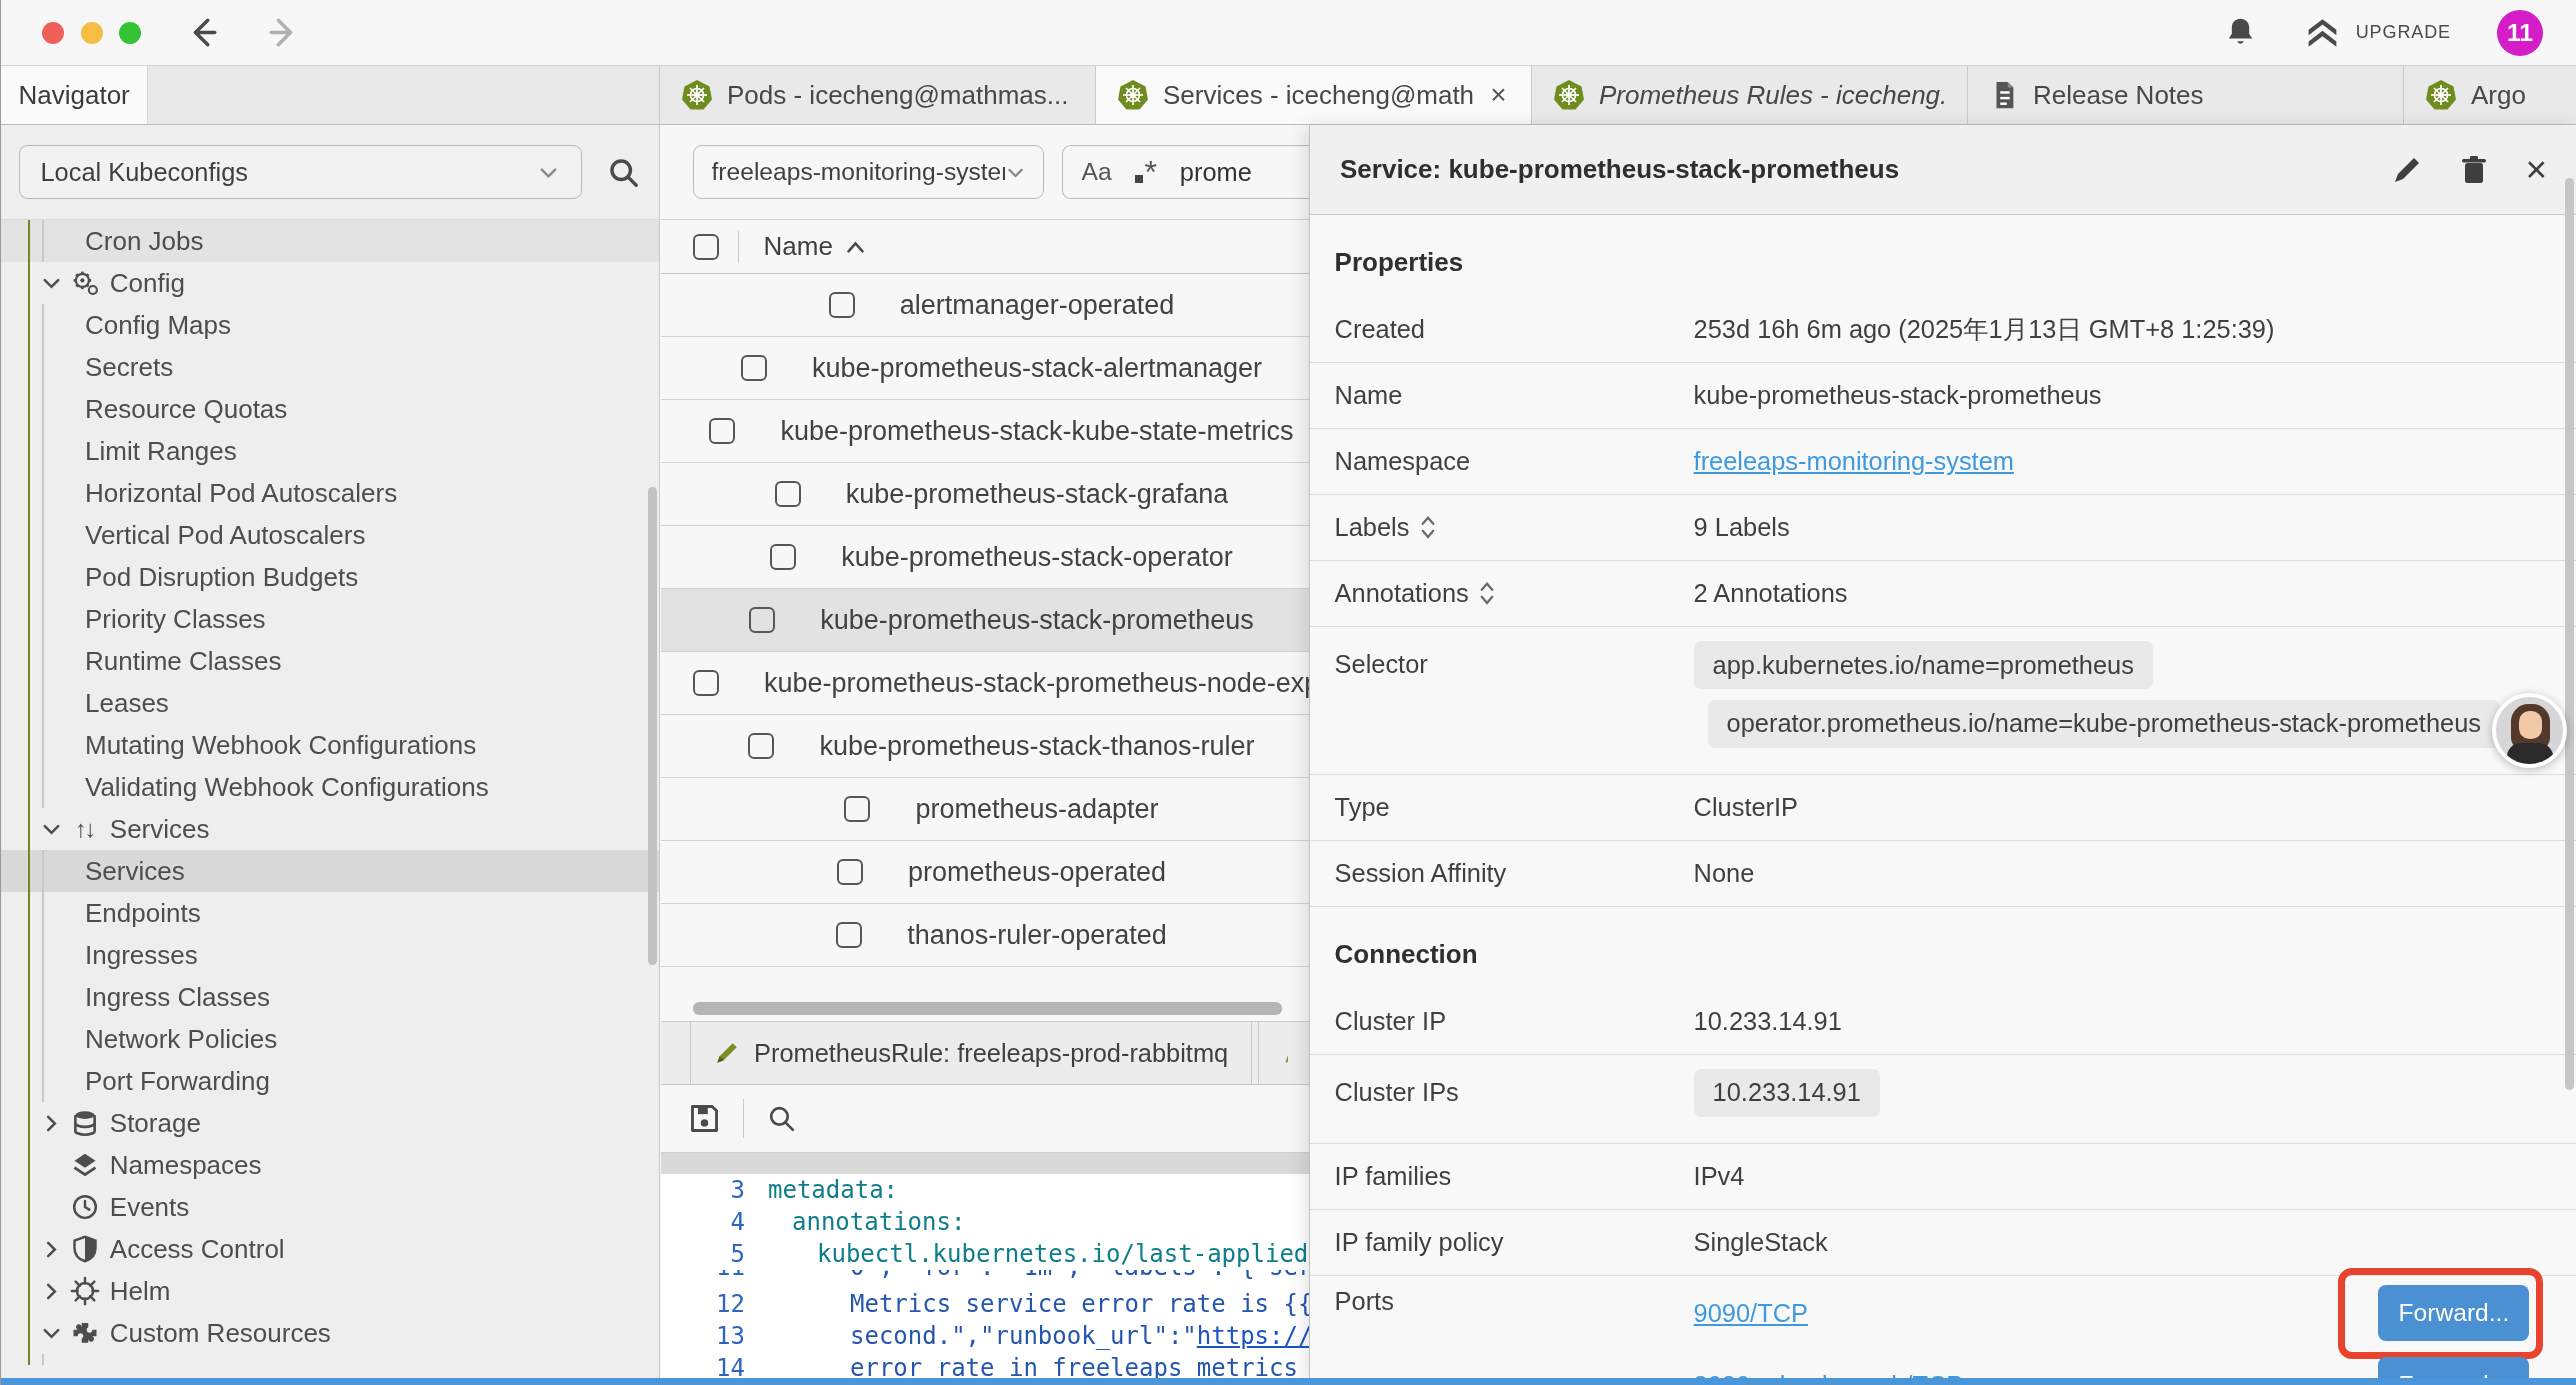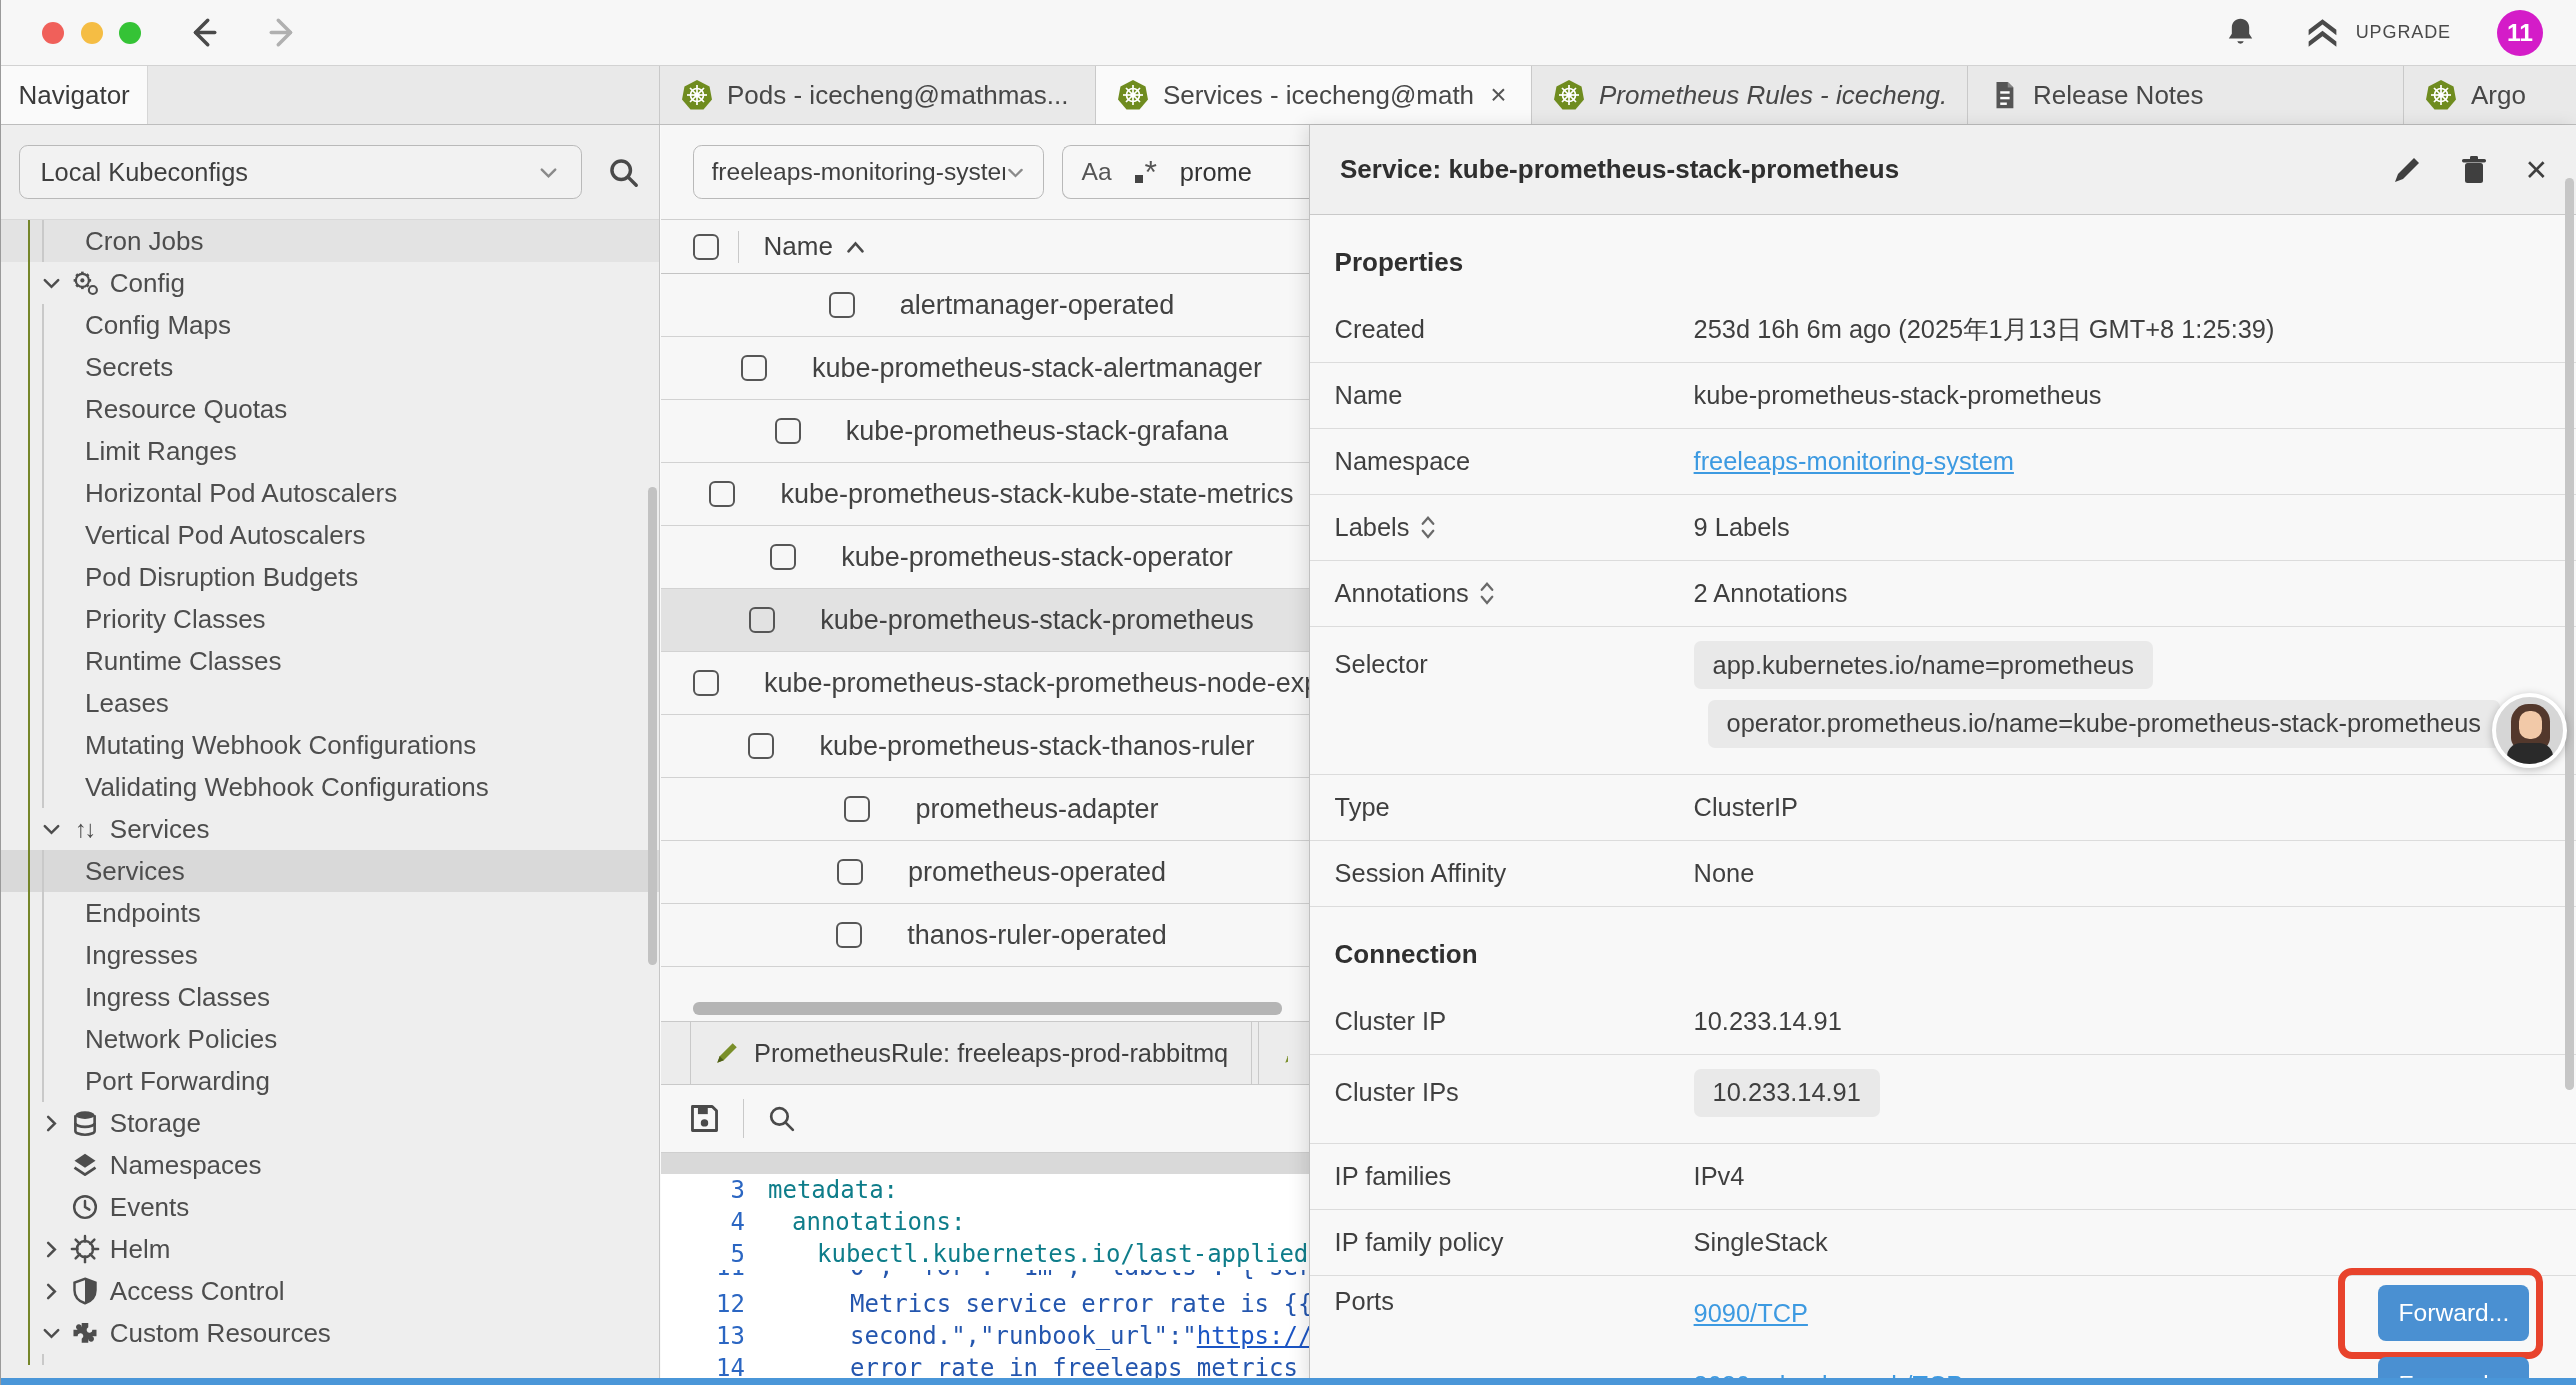--- a/index.html
+++ b/index.html
@@ -400,53 +400,53 @@
             </span>
             <span>Events</span>
           </div>
           <div class="t-row lvl1">
             <span class="t-chev">
               <svg width="23" height="23" viewBox="0 0 24 24">
                 <path d="M8.5 5 L15.5 12 L8.5 19" stroke="#4d4d4d" stroke-width="2.6" fill="none" stroke-linecap="round"></path>
               </svg>
             </span>
             <span class="t-icon">
+              <svg width="28" height="28" viewBox="0 0 32 32">
+                <path d="M16 2 L28 6.5 V15 c0 7.6-5 12.6-12 15 C9 27.6 4 22.6 4 15 V6.5 Z" fill="none" stroke="#4d4d4d" stroke-width="2.8"></path>
+                <path d="M16 2 L28 6.5 V15 c0 7.6-5 12.6-12 15 Z" fill="#4d4d4d"></path>
+              </svg>
+            </span>
+            <span>Access Control</span>
+          </div>
+          <div class="t-row lvl1">
+            <span class="t-chev">
+              <svg width="23" height="23" viewBox="0 0 24 24">
+                <path d="M8.5 5 L15.5 12 L8.5 19" stroke="#4d4d4d" stroke-width="2.6" fill="none" stroke-linecap="round"></path>
+              </svg>
+            </span>
+            <span class="t-icon">
               <svg width="30" height="30" viewBox="0 0 32 32">
                 <circle cx="16" cy="16" r="8.6" fill="none" stroke="#4d4d4d" stroke-width="2.6"></circle>
                 <g stroke="#4d4d4d" stroke-width="2.6" stroke-linecap="round">
                   <line x1="16" y1="2" x2="16" y2="8"></line>
                   <line x1="16" y1="24" x2="16" y2="30"></line>
                   <line x1="2" y1="16" x2="8" y2="16"></line>
                   <line x1="24" y1="16" x2="30" y2="16"></line>
                   <line x1="6" y1="6" x2="10.5" y2="10.5"></line>
                   <line x1="21.5" y1="21.5" x2="26" y2="26"></line>
                   <line x1="26" y1="6" x2="21.5" y2="10.5"></line>
                   <line x1="10.5" y1="21.5" x2="6" y2="26"></line>
                 </g>
               </svg>
             </span>
             <span>Helm</span>
           </div>
           <div class="t-row lvl1">
             <span class="t-chev">
               <svg width="23" height="23" viewBox="0 0 24 24">
-                <path d="M8.5 5 L15.5 12 L8.5 19" stroke="#4d4d4d" stroke-width="2.6" fill="none" stroke-linecap="round"></path>
-              </svg>
-            </span>
-            <span class="t-icon">
-              <svg width="28" height="28" viewBox="0 0 32 32">
-                <path d="M16 2 L28 6.5 V15 c0 7.6-5 12.6-12 15 C9 27.6 4 22.6 4 15 V6.5 Z" fill="none" stroke="#4d4d4d" stroke-width="2.8"></path>
-                <path d="M16 2 L28 6.5 V15 c0 7.6-5 12.6-12 15 Z" fill="#4d4d4d"></path>
-              </svg>
-            </span>
-            <span>Access Control</span>
-          </div>
-          <div class="t-row lvl1">
-            <span class="t-chev">
-              <svg width="23" height="23" viewBox="0 0 24 24">
                 <path d="M5 8.5 L12 15.5 L19 8.5" stroke="#4d4d4d" stroke-width="2.6" fill="none" stroke-linecap="round"></path>
               </svg>
             </span>
             <span class="t-icon">
               <svg width="28" height="28" viewBox="0 0 32 32">
                 <path d="M12 4 h8 v5 a3.5 3.5 0 1 0 5 3 v0 h5 v8 h-5 a3.5 3.5 0 1 1-5 3 v5 h-8 v-5 a3.5 3.5 0 1 0-5-3 h-5 v-8 h5 a3.5 3.5 0 1 1 5-3 Z" fill="#4d4d4d" transform="scale(0.94) translate(1,1)"></path>
               </svg>
             </span>
             <span>Custom Resources</span>
           </div>
@@ -486,25 +486,25 @@
           <div class="svc-row">
             <span class="cbx"></span>
             <span class="svc-name">alertmanager-operated</span>
           </div>
           <div class="svc-row">
             <span class="cbx"></span>
             <span class="svc-name">kube-prometheus-stack-alertmanager</span>
           </div>
           <div class="svc-row">
             <span class="cbx"></span>
+            <span class="svc-name">kube-prometheus-stack-kube-state-metrics</span>
+          </div>
+          <div class="svc-row">
+            <span class="cbx"></span>
             <span class="svc-name">kube-prometheus-stack-grafana</span>
-          </div>
-          <div class="svc-row">
-            <span class="cbx"></span>
-            <span class="svc-name">kube-prometheus-stack-kube-state-metrics</span>
           </div>
           <div class="svc-row">
             <span class="cbx"></span>
             <span class="svc-name">kube-prometheus-stack-operator</span>
           </div>
           <div class="svc-row selected">
             <span class="cbx"></span>
             <span class="svc-name">kube-prometheus-stack-prometheus</span>
           </div>
           <div class="svc-row">

